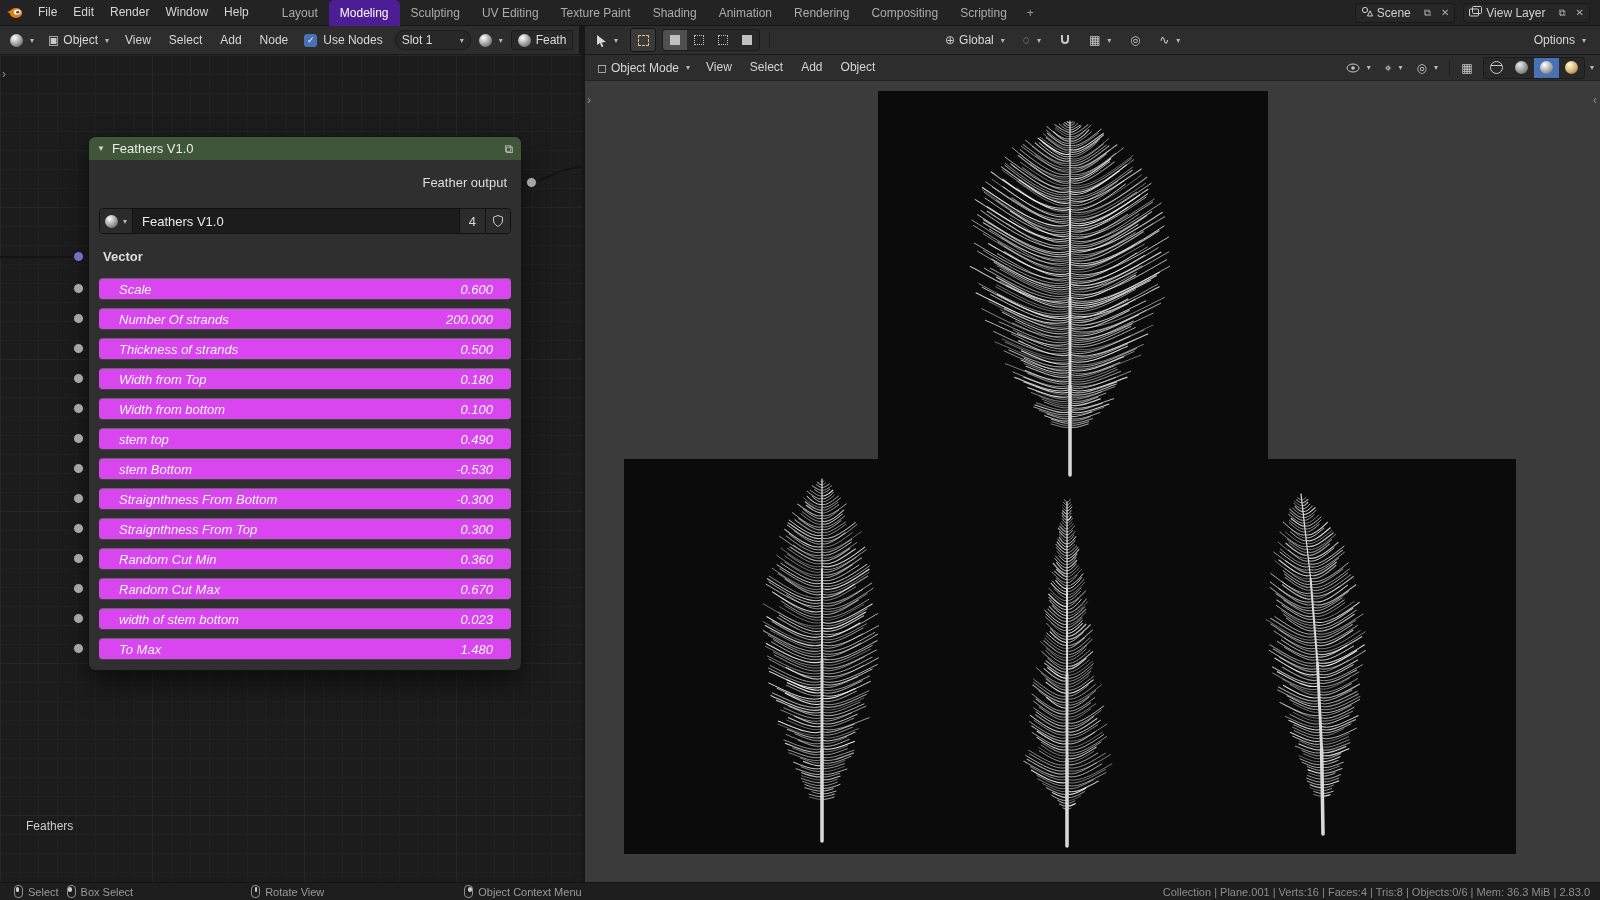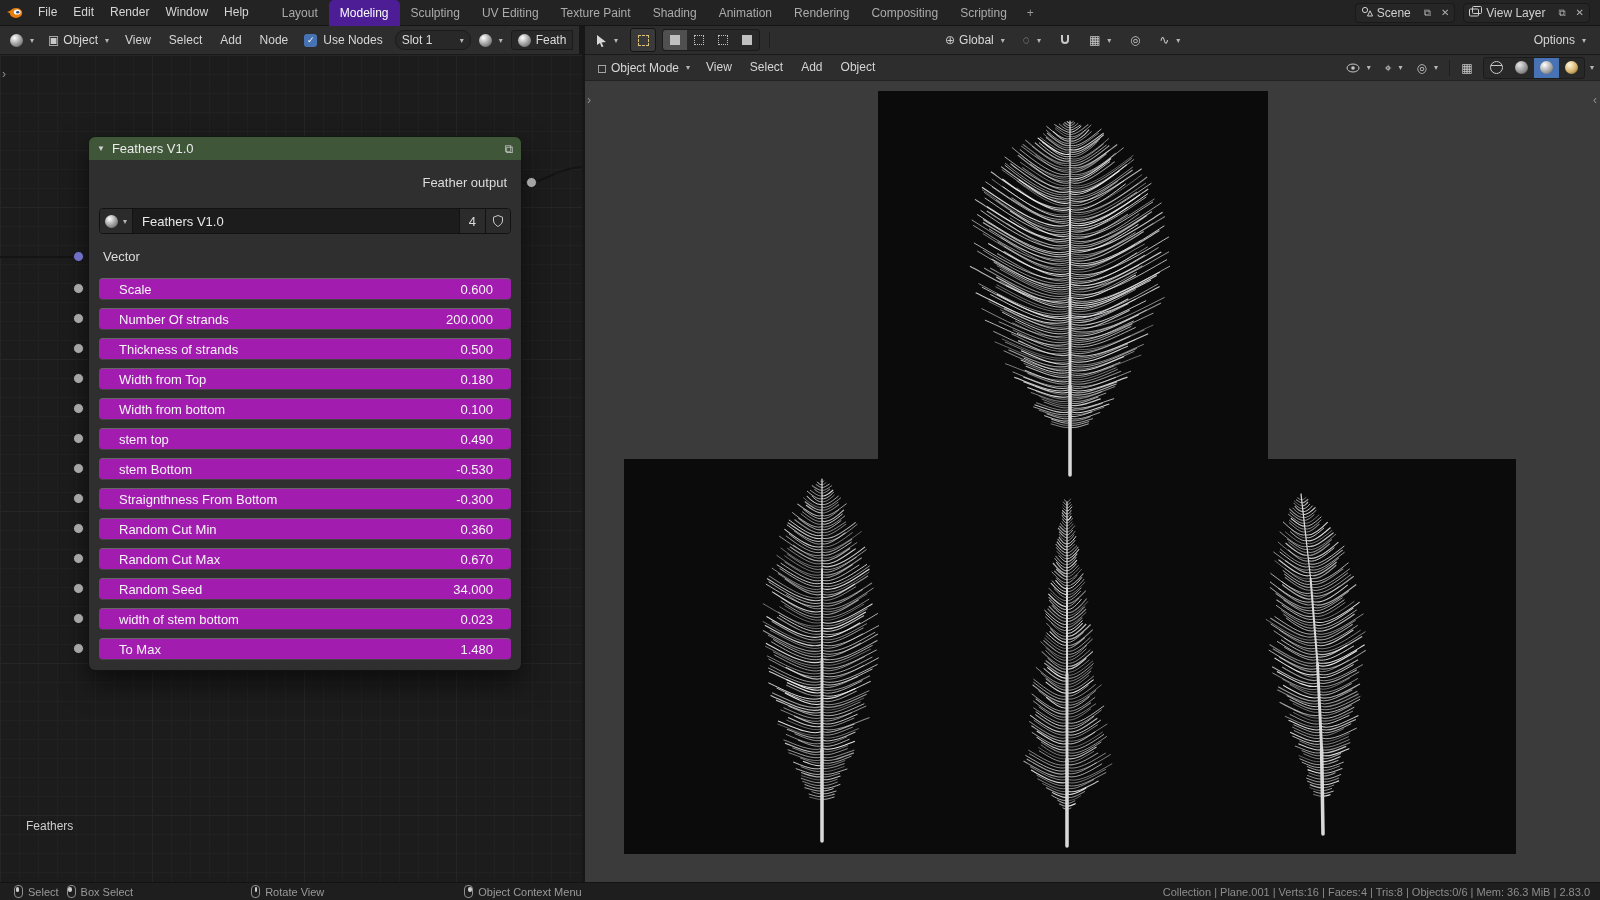--- a/index.html
+++ b/index.html
@@ -68,38 +68,38 @@
     box-shadow:0 12px 28px rgba(0,0,0,0.55); border-radius:8px; font-size:13px; }
   #node-header { height:24px; background:#3f5639; border:1px solid #121a10; border-bottom:none;
     border-radius:7px 7px 0 0; display:flex; align-items:center; padding:0 8px; gap:7px; color:#ebebeb; }
   #node-header .tri { font-size:8px; color:#d0d0d0; }
   #node-header .hicon { margin-left:auto; color:#cfcfcf; font-size:12px; }
   #node-body { background:rgba(48,48,48,0.96); border:1px solid #121212; border-top:none;
     border-radius:0 0 7px 7px; padding:14px 10px 10px 10px; }
 
   .vrow { position:relative; height:18px; line-height:18px; color:#dcdcdc; }
   .vrow.out { text-align:right; margin-bottom:16px; padding-right:4px; }
-  .vrow.in { margin:14px 0 12px 0; padding-left:4px; }
+  .vrow.in { margin:14px 0 12px 0; padding-left:4px;font-weight:bold; }
   .socket { position:absolute; width:11px; height:11px; border-radius:50%; background:#a5a5a5;
     border:1px solid #131313; top:50%; margin-top:-6px; }
   .socket.sin { left:-26px; }
   .socket.sout { right:-26px; }
   .socket.vector { background:#6f6fc7; }
 
   .id-block { display:flex; height:26px; border-radius:4px; overflow:hidden;
     border:1px solid #121212; margin-bottom:14px; }
   .id-block .seg { display:flex; align-items:center; }
   .seg.browse { background:#2b2b2b; padding:0 5px; gap:2px; border-right:1px solid #121212; }
   .seg.name { background:#1c1c1c; flex:1; padding:0 9px; color:#e8e8e8; }
   .seg.count { background:#2b2b2b; padding:0 9px; color:#dcdcdc; border-left:1px solid #121212; }
   .seg.shield { background:#2b2b2b; padding:0 7px; border-left:1px solid #121212; }
 
-  .nrow { position:relative; height:22px; background:#a21caf; border-radius:4px; margin-bottom:8px;
+  .nrow { position:relative; height:22px; background:#d946ef; border-radius:4px; margin-bottom:8px;
     display:flex; align-items:center; padding:0 18px 0 20px; color:#f4f4f4;
-    border-top:1px solid #666; border-bottom:1px solid #454545; }
+    border-top:1px solid #666; border-bottom:1px solid #454545;font-style:italic; }
   .nrow:last-child { margin-bottom:0; }
   .nrow .nvalue { margin-left:auto; }
 
   #breadcrumb { position:absolute; left:26px; top:764px; color:#cdcdcd; font-size:12px; }
   .edge-arrow { position:absolute; color:#8f8f8f; font-size:12px; z-index:5; }
 
   
   #viewport { position:absolute; left:585px; top:55px; width:1015px; height:827px; background:#3b3b3b; }
   #vp-header { height:26px; background:#2d2d2d; border-bottom:1px solid #222;
     display:flex; align-items:center; padding:0 6px; gap:2px; }
@@ -352,32 +352,32 @@
         <span>stem Bottom</span>
         <span class="nvalue">-0.530</span>
       </div>
       <div class="nrow">
         <span class="socket sin"></span>
         <span>Straignthness From Bottom</span>
         <span class="nvalue">-0.300</span>
       </div>
       <div class="nrow">
         <span class="socket sin"></span>
+        <span>Straignthness From Top</span>
+        <span class="nvalue">0.300</span>
+      </div>
+      <div class="nrow">
+        <span class="socket sin"></span>
         <span>Random Cut Min</span>
         <span class="nvalue">0.360</span>
       </div>
       <div class="nrow">
         <span class="socket sin"></span>
         <span>Random Cut Max</span>
         <span class="nvalue">0.670</span>
-      </div>
-      <div class="nrow">
-        <span class="socket sin"></span>
-        <span>Random Seed</span>
-        <span class="nvalue">34.000</span>
       </div>
       <div class="nrow">
         <span class="socket sin"></span>
         <span>width of stem bottom</span>
         <span class="nvalue">0.023</span>
       </div>
       <div class="nrow">
         <span class="socket sin"></span>
         <span>To Max</span>
         <span class="nvalue">1.480</span>

